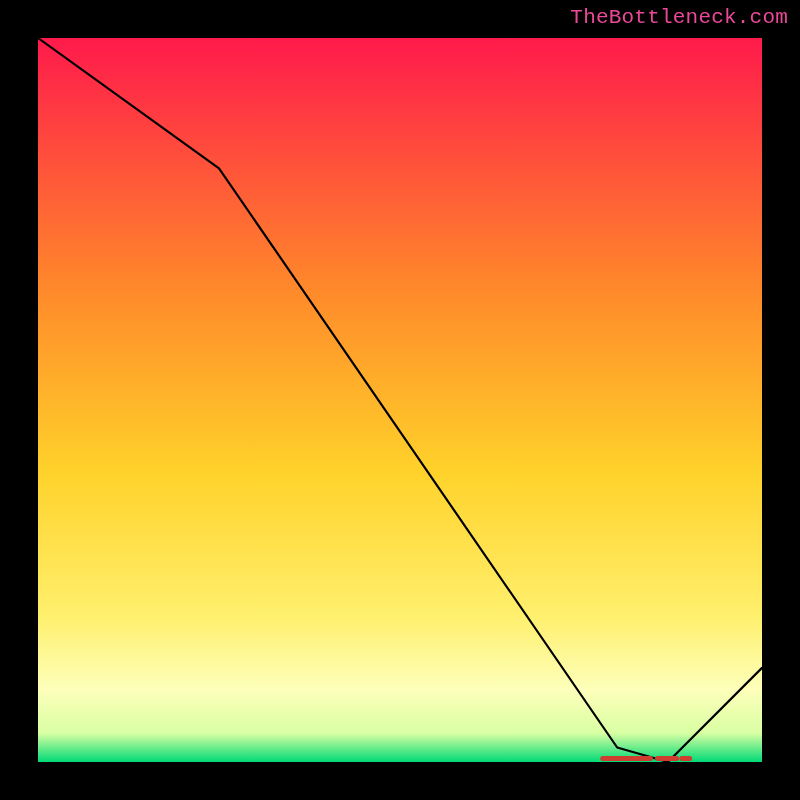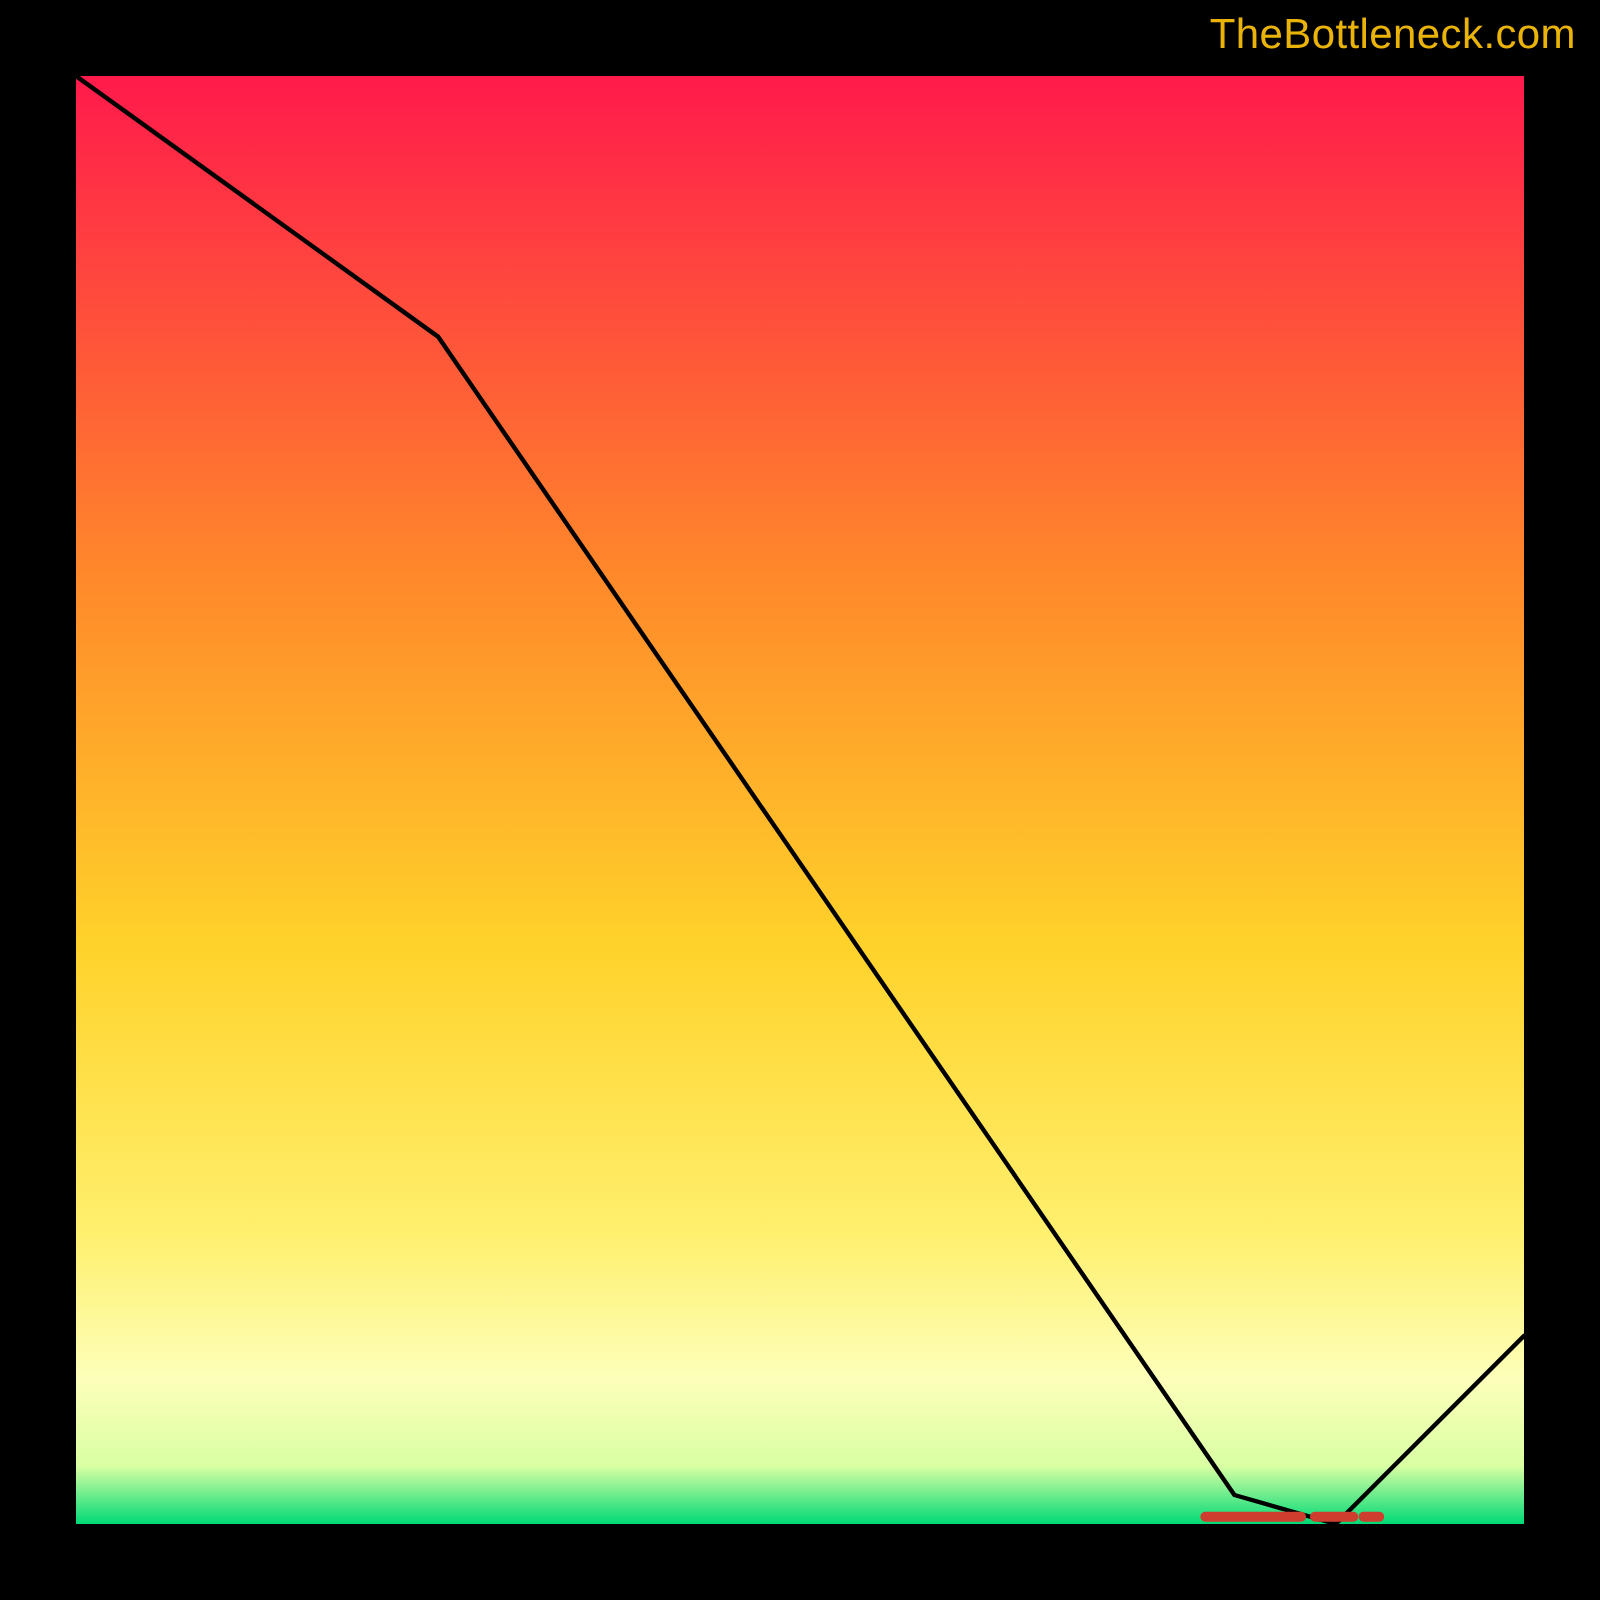--- a/index.html
+++ b/index.html
@@ -9,25 +9,26 @@
     width: 800px;
     height: 800px;
     overflow: hidden;
     position: relative;
     font-family: Arial, Helvetica, sans-serif;
   }
   .watermark {
     position: absolute;
     top: 6px;
     right: 12px;
-    color: #eab308;
+    color: #ec4899;
     font-size: 21px;
     font-weight: 500;
     letter-spacing: 0.2px;
     z-index: 10;
+    font-family: Liberation Mono, monospace;
   }
   .plot-outer {
     position: absolute;
     left: 30px;
     top: 30px;
     width: 740px;
     height: 740px;
     background: #000000; 
   }
   .plot-area {

